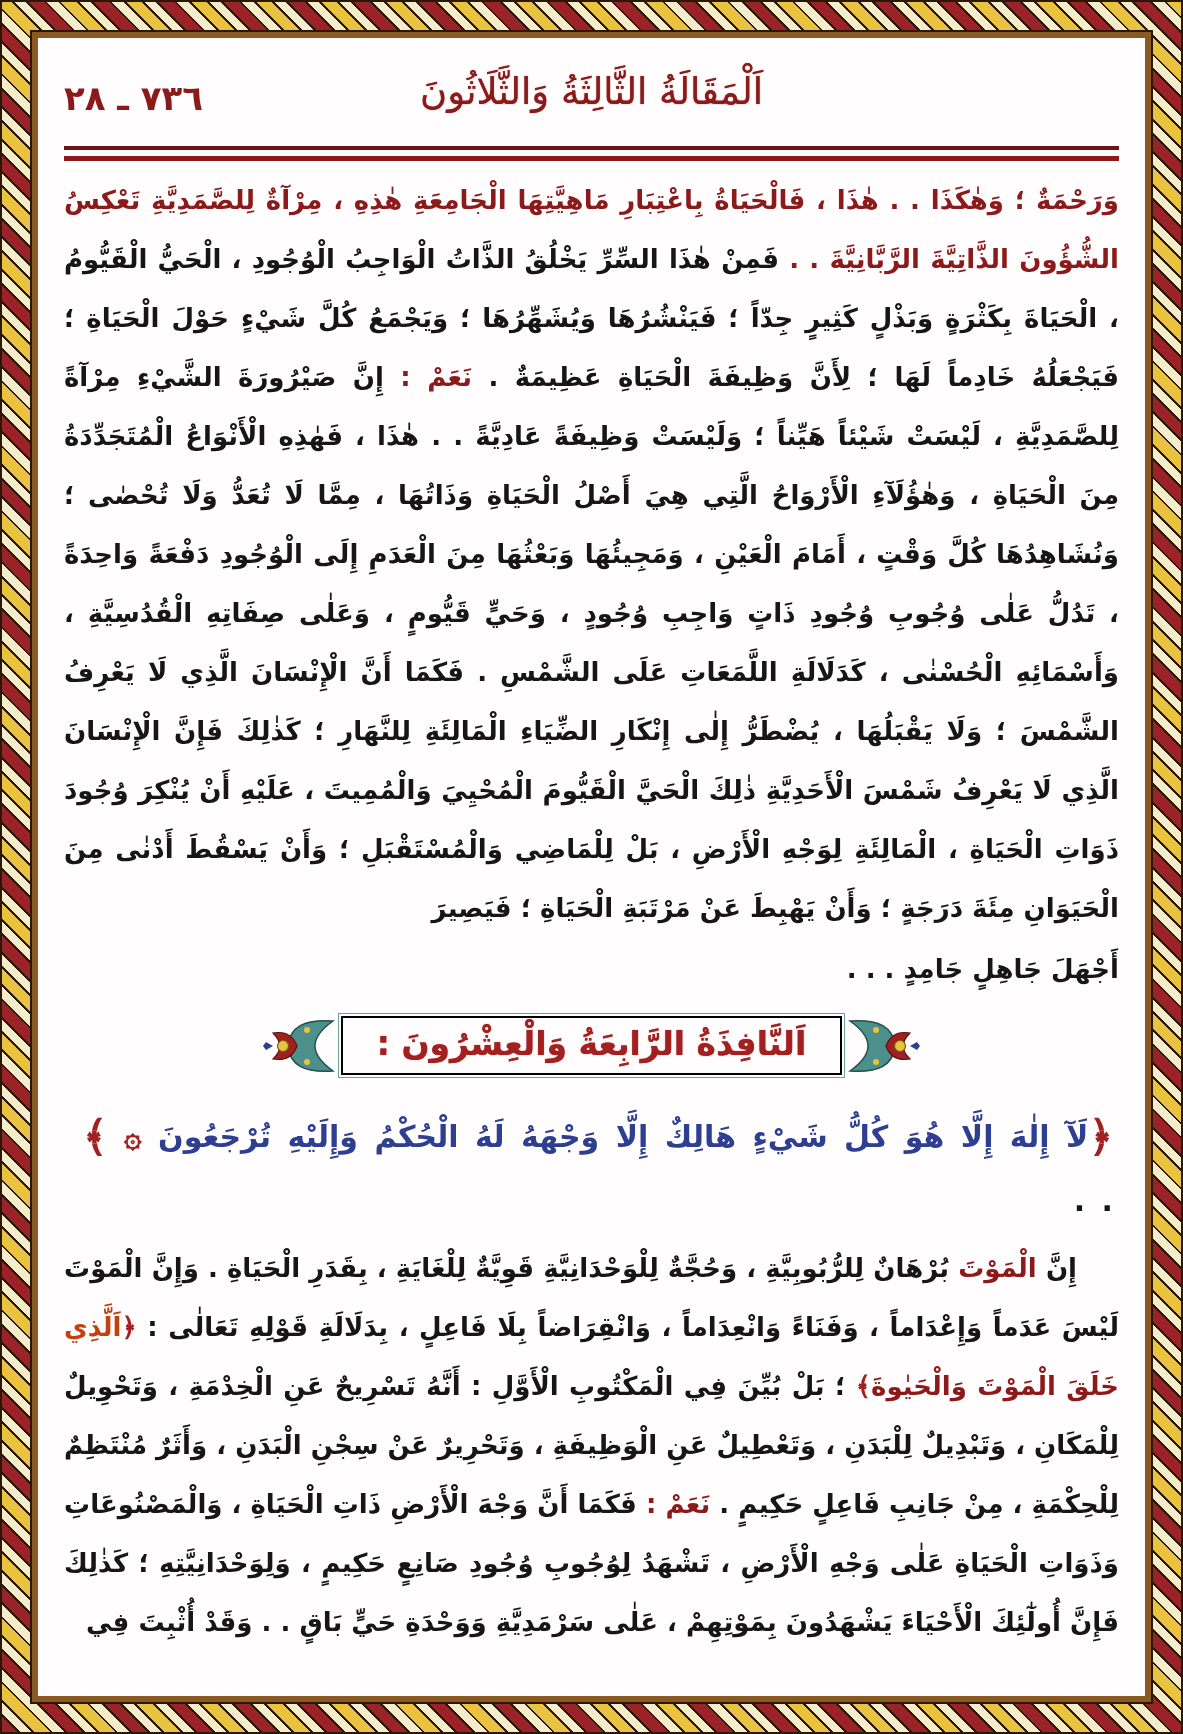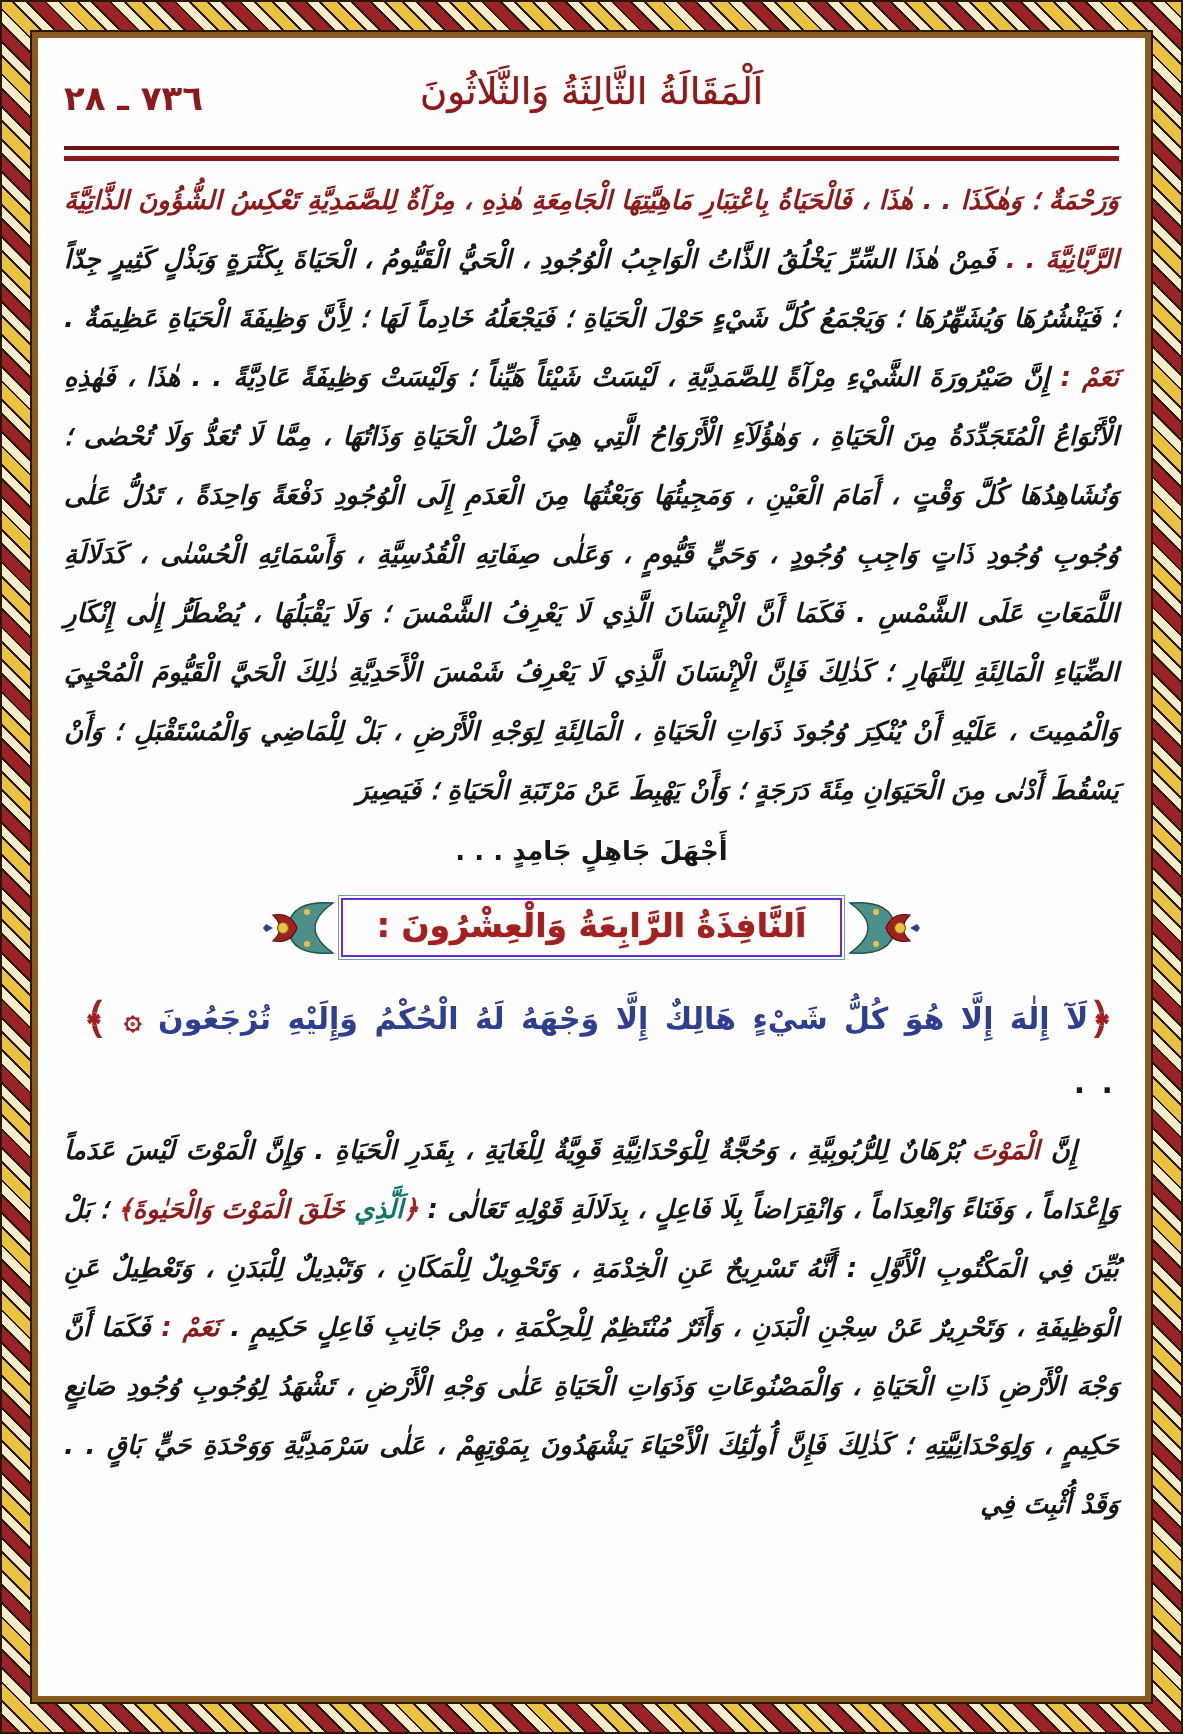--- a/index.html
+++ b/index.html
@@ -38,29 +38,29 @@
     text-shadow:0 0 1px #8c1a1a;
   }
   .double-rule{
     height:6px;background:#fffdfd;
     border-top:4px solid #6e1414;border-bottom:5px solid #8c1a1a;
     margin:4px 0 10px 0;
   }
   
   .body-text{
     color:#161616;font-size:26px;font-weight:bold;
-    line-height:59px;text-align:justify;direction:rtl;font-style:italic;
+    line-height:59px;text-align:justify;direction:rtl;
   }
   .red{color:#8c1a1a;}
-  .blue{color:#0f766e;}
-  .closing-line{text-align:center;font-weight:bold;font-size:26px;line-height:62px;color:#161616;}
+  .blue{color:#c2410c;}
+  .closing-line{text-align:right;font-weight:bold;font-size:26px;line-height:62px;color:#161616;}
   
   .window-banner{display:flex;align-items:center;justify-content:center;margin:16px 0 10px 0;}
   .window-box{
-    border:2px solid #6d28d9;outline:1px solid #6f9f9f;outline-offset:2px;
+    border:2px solid #000000;outline:1px solid #6f9f9f;outline-offset:2px;
     background:#fffdfd;padding:6px 34px 10px 34px;
   }
   .window-box .txt{color:#a32020;font-weight:bold;font-size:33px;white-space:nowrap;
     text-shadow:0 0 1px #a32020;}
   .ornament{width:72px;height:58px;flex:0 0 auto;margin:0 6px;}
   .ornament.flip{transform:scaleX(-1);}
   
   .verse-line{
     direction:rtl;text-align:right;margin:30px 6px 6px 0;
     font-size:30px;font-weight:bold;line-height:64px;color:#2e3f92;

